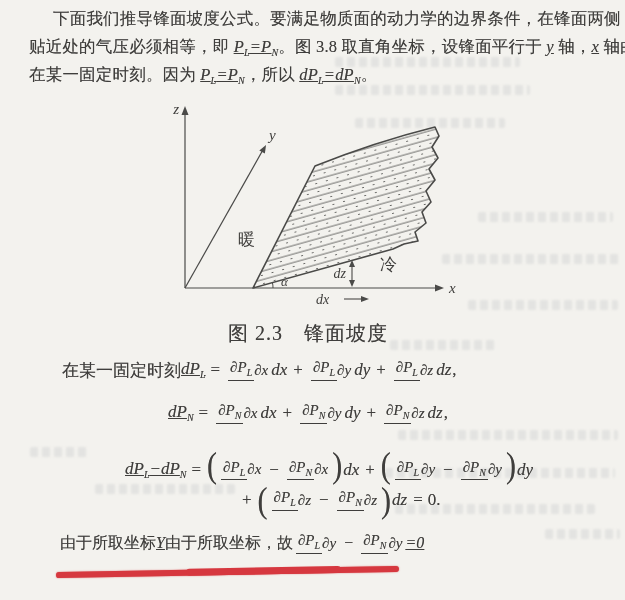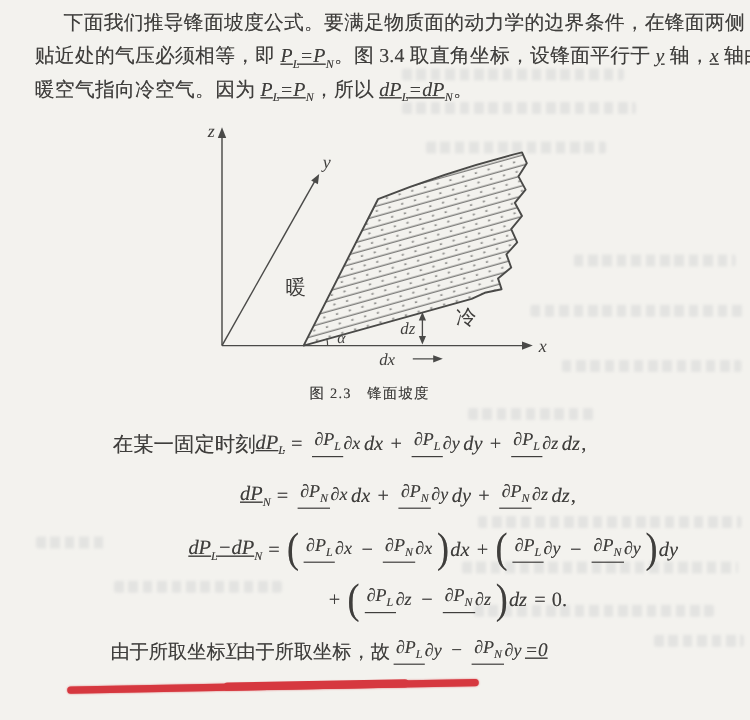--- a/index.html
+++ b/index.html
@@ -25,41 +25,40 @@
   .mi{font-style:italic;text-decoration:underline;}
   .mi sub,.frac sub{font-size:10px;font-style:italic;}
   .cjk{font-style:normal;text-align:right;}
 
   
   .eqline{
     position:absolute;display:flex;align-items:center;
     font-size:17px;height:44px;
     text-shadow:0 0 .4px rgba(63,62,60,.55);
     white-space:nowrap;
-    margin-left:32px;
   }
   .mo{font-style:normal;margin:0 5px;}
   .frac{
     display:inline-flex;flex-direction:row;align-items:center;
     vertical-align:middle;margin:0 3px;font-size:15px;line-height:1.15;
   }
   .frac .num{border-bottom:1.2px solid #3f3e3c;padding:0 2px 1px;font-style:italic;}
   .frac .den{padding-top:1px;font-style:italic;}
   .paren{
     font-size:30px;font-weight:300;font-style:normal;
     transform:scaleY(1.18);margin:0 1px;line-height:1;
   }
   .dvar{font-style:italic;margin-right:1px;}
 
   
   .figure-svg{position:absolute;left:138px;top:92px;}
   .figure-svg text{fill:#3f3e3c;font-family:"Liberation Serif","DejaVu Serif",serif;}
   .fig-caption{
     position:absolute;left:138px;top:320px;width:340px;
-    text-align:center;font-size:12px;letter-spacing:1px;
+    text-align:center;font-size:20px;letter-spacing:1px;
     text-shadow:0 0 .4px rgba(63,62,60,.55);
   }
 
   
   .red-underline{
     position:absolute;left:56px;top:569px;width:343px;height:6px;
     background:#d6383f;border-radius:4px;
     transform:rotate(-1.05deg);
     box-shadow:0 0 1.5px rgba(214,56,63,.8);
   }
@@ -92,25 +91,25 @@
   <div class="ghost" style="left:95px;top:484px;width:140px;"></div>
   <div class="ghost" style="left:385px;top:468px;width:230px;"></div>
   <div class="ghost" style="left:395px;top:504px;width:200px;"></div>
   <div class="ghost" style="left:545px;top:529px;width:75px;"></div>
 
   <div class="para-line indent" style="top:8px;">
     <span>下面我们推导锋面坡度公式。要满足物质面的动力学的边界条件，在锋面两侧</span>
   </div>
 
   <div class="para-line" style="top:36px;">
-    <span class="cjk">贴近处的气压必须相等，即 </span><span class="mi">P<sub>L</sub>=P<sub>N</sub></span><span class="cjk">。图 3.4 取直角坐标，设锋面平行于 </span><span class="mi">y</span><span class="cjk"> 轴，</span><span class="mi">x</span><span class="cjk"> 轴由</span>
+    <span class="cjk">贴近处的气压必须相等，即 </span><span class="mi">P<sub>L</sub>=P<sub>N</sub></span><span class="cjk">。图 3.8 取直角坐标，设锋面平行于 </span><span class="mi">y</span><span class="cjk"> 轴，</span><span class="mi">x</span><span class="cjk"> 轴由</span>
   </div>
 
   <div class="para-line" style="top:64px;">
-    <span class="cjk">暖空气指向冷空气。因为 </span><span class="mi">P<sub>L</sub>=P<sub>N</sub></span><span class="cjk">，所以 </span><span class="mi">dP<sub>L</sub>=dP<sub>N</sub></span><span class="cjk">。</span>
+    <span class="cjk">在某一固定时刻。因为 </span><span class="mi">P<sub>L</sub>=P<sub>N</sub></span><span class="cjk">，所以 </span><span class="mi">dP<sub>L</sub>=dP<sub>N</sub></span><span class="cjk">。</span>
   </div>
 
   <svg class="figure-svg" width="340" height="225" viewBox="0 0 340 225">
     <defs>
       <pattern id="hatch" width="11" height="8.2" patternUnits="userSpaceOnUse" patternTransform="rotate(-15.6)">
         <line x1="0" y1="1" x2="11" y2="1" stroke="#5a5a58" stroke-width="0.9"></line>
         <line x1="3" y1="5" x2="5" y2="5" stroke="#5a5a58" stroke-width="0.9"></line>
       </pattern>
     </defs>
 
@@ -186,21 +185,21 @@
     <span class="dvar">dy</span>
     <span class="mo">+</span>
     <span class="frac">
         <span class="num">∂P<sub>N</sub></span>
         <span class="den">∂z</span>
       </span>
     <span class="dvar">dz</span>
     <span>,</span>
   </div>
 
-  <div class="eqline" style="left:125px;top:436px;">
+  <div class="eqline" style="left:125px;top:436px;align-items:flex-end;">
     <span class="mi">dP<sub>L</sub>−dP<sub>N</sub></span>
     <span class="mo">=</span>
     <span class="paren">(</span>
     <span class="frac">
         <span class="num">∂P<sub>L</sub></span>
         <span class="den">∂x</span>
       </span>
     <span class="mo">−</span>
     <span class="frac">
         <span class="num">∂P<sub>N</sub></span>

